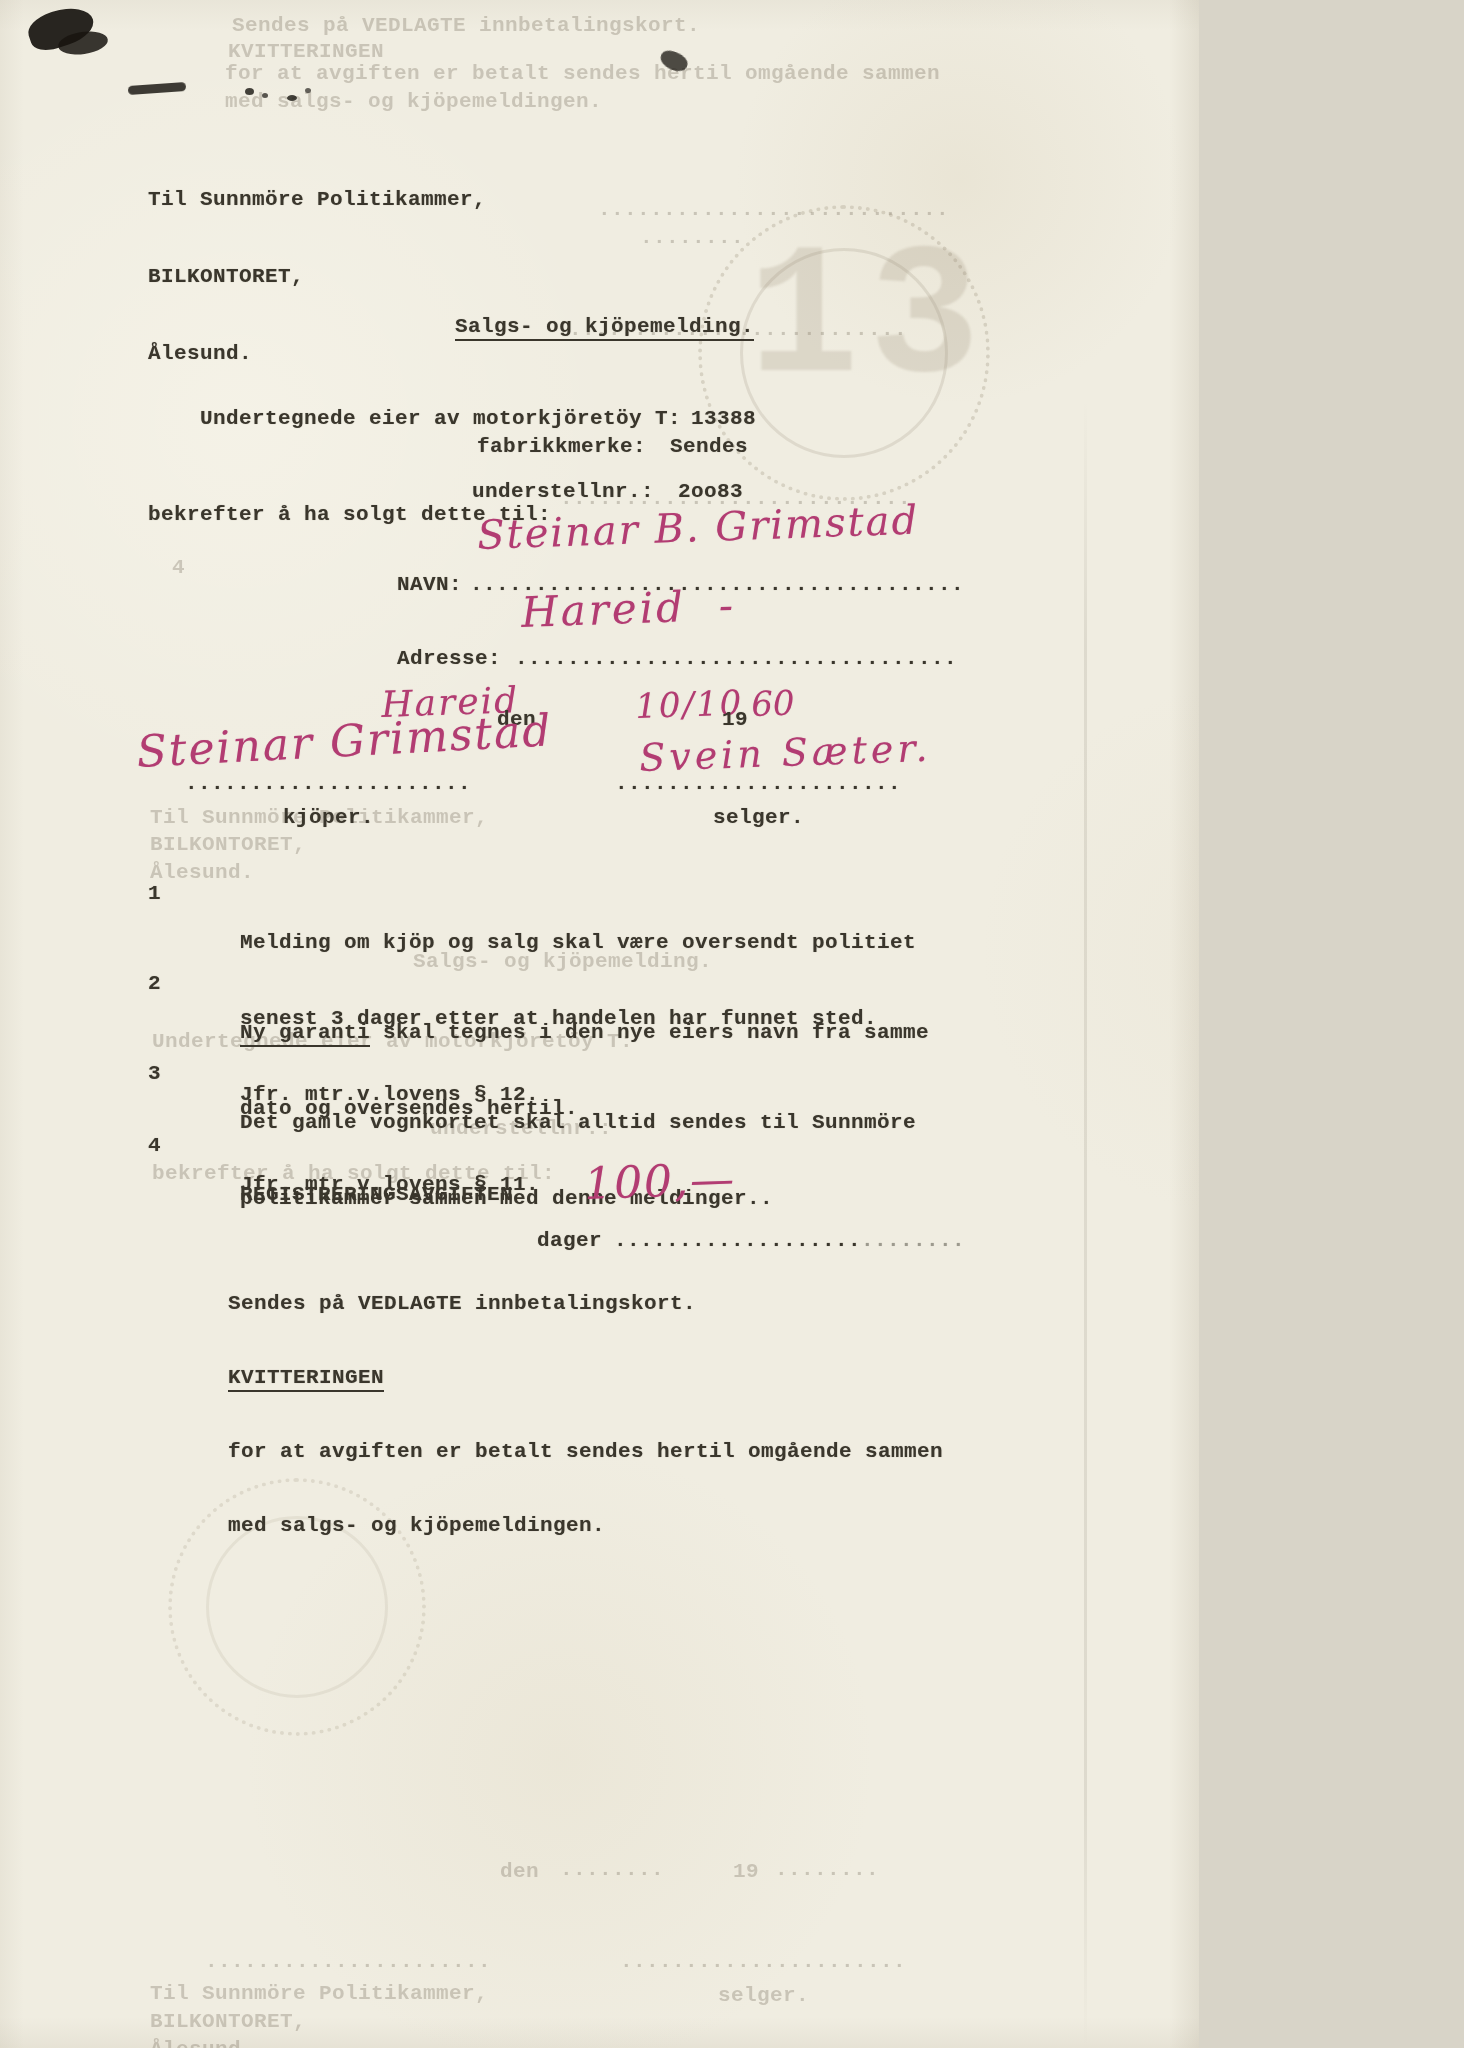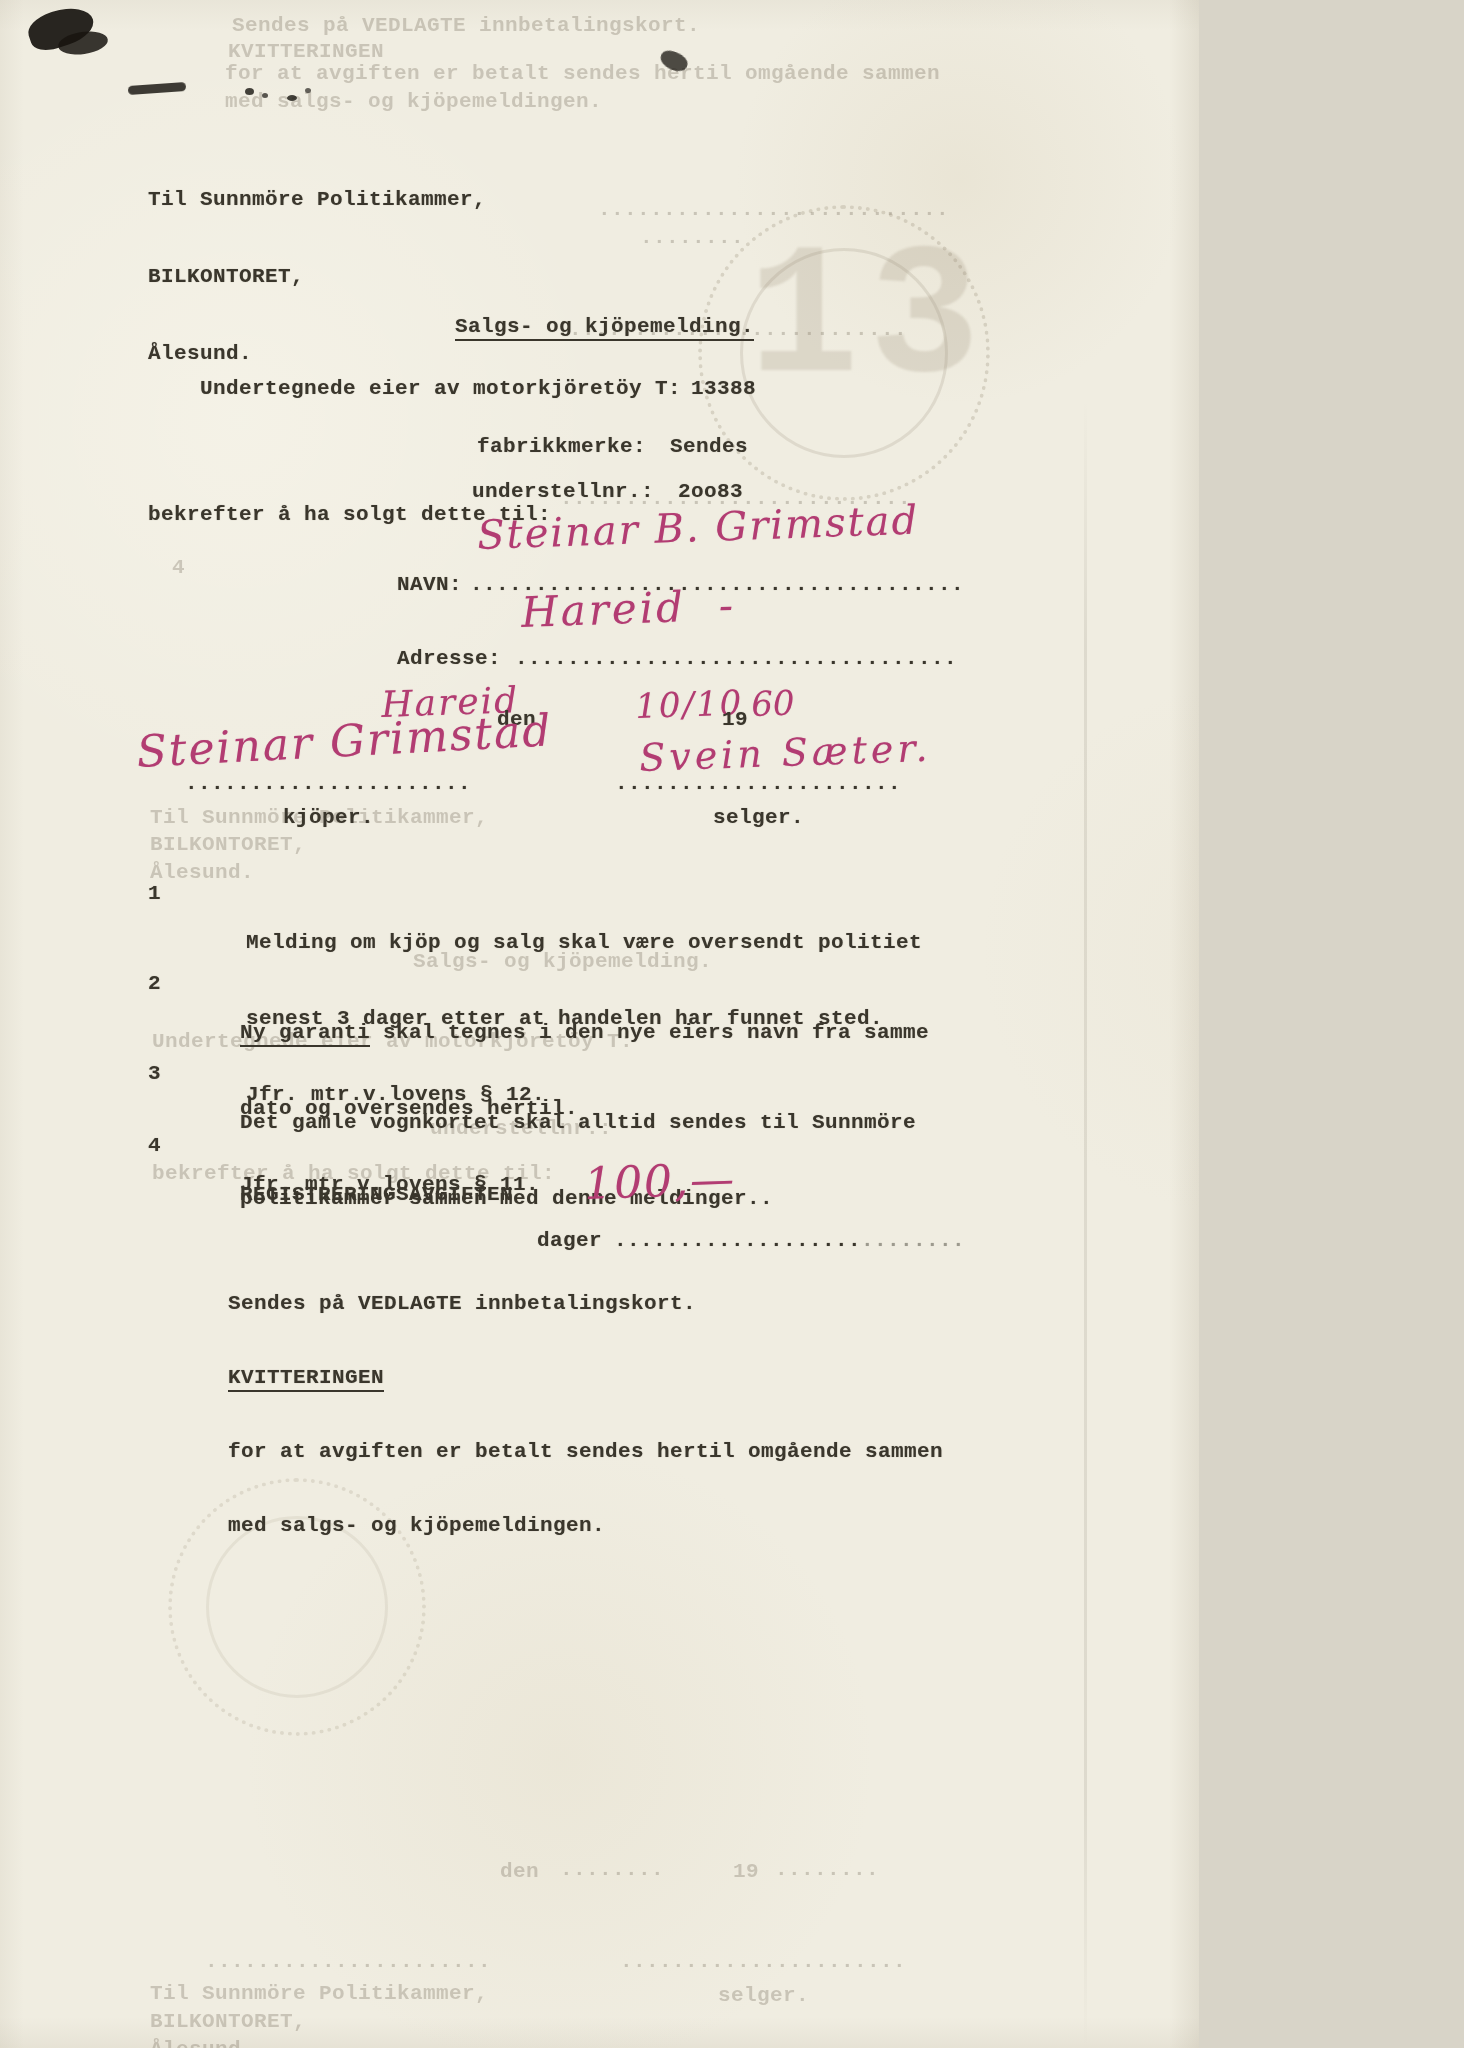--- a/index.html
+++ b/index.html
@@ -156,21 +156,21 @@
   <div class="tw abs lh31" style="left:148px; top:138px;">
     <div>Til Sunnmöre Politikammer,</div>
     <div>BILKONTORET,</div>
     <div>Ålesund.</div>
   </div>
 
   <div class="tw abs" style="left:403px; top:292px;">
     <span class="u">Salgs- og kjöpemelding.</span>
   </div>
 
-  <div class="tw abs" style="left:148px; top:354px;">
+  <div class="tw abs" style="left:148px; top:384px;">
     <span>Undertegnede eier av motorkjöretöy T:</span><span style="margin-left:10px;">13388</span>
   </div>
 
   <div class="tw abs" style="left:425px; top:412px;">
     <span>fabrikkmerke:</span><span style="margin-left:24px;">Sendes</span>
   </div>
 
   <div class="tw abs" style="left:420px; top:457px;">
     <span>understellnr.:</span><span style="margin-left:24px;">2oo83</span>
   </div>
@@ -197,21 +197,21 @@
   <div class="hand" style="left:640px; top:736px; font-size:38px; letter-spacing:4px;">Svein Sæter.</div>
 
   <div class="tw abs" style="left:185px; top:772px;">......................</div>
   <div class="tw abs" style="left:615px; top:772px;">......................</div>
 
   <div class="tw abs" style="left:283px; top:806px;">kjöper.</div>
   <div class="tw abs" style="left:713px; top:806px;">selger.</div>
 
   <div class="abs" style="left:0; top:882px; width:100%;">
     <span class="tw abs" style="left:148px; top:0;">1</span>
-    <div class="tw abs clause-body" style="left:240px; top:0;margin-left:6px;">
+    <div class="tw abs clause-body" style="left:240px; top:0;">
       <div>Melding om kjöp og salg skal være oversendt politiet</div>
       <div>senest 3 dager etter at handelen har funnet sted.</div>
       <div>Jfr. mtr.v.lovens § 12.</div>
     </div>
   </div>
 
   <div class="abs" style="left:0; top:972px; width:100%;">
     <span class="tw abs" style="left:148px; top:0;">2</span>
     <div class="tw abs clause-body" style="left:240px; top:0;">
       <div><span class="u">Ny garanti</span><span> skal tegnes i den nye eiers navn fra samme</span></div>

